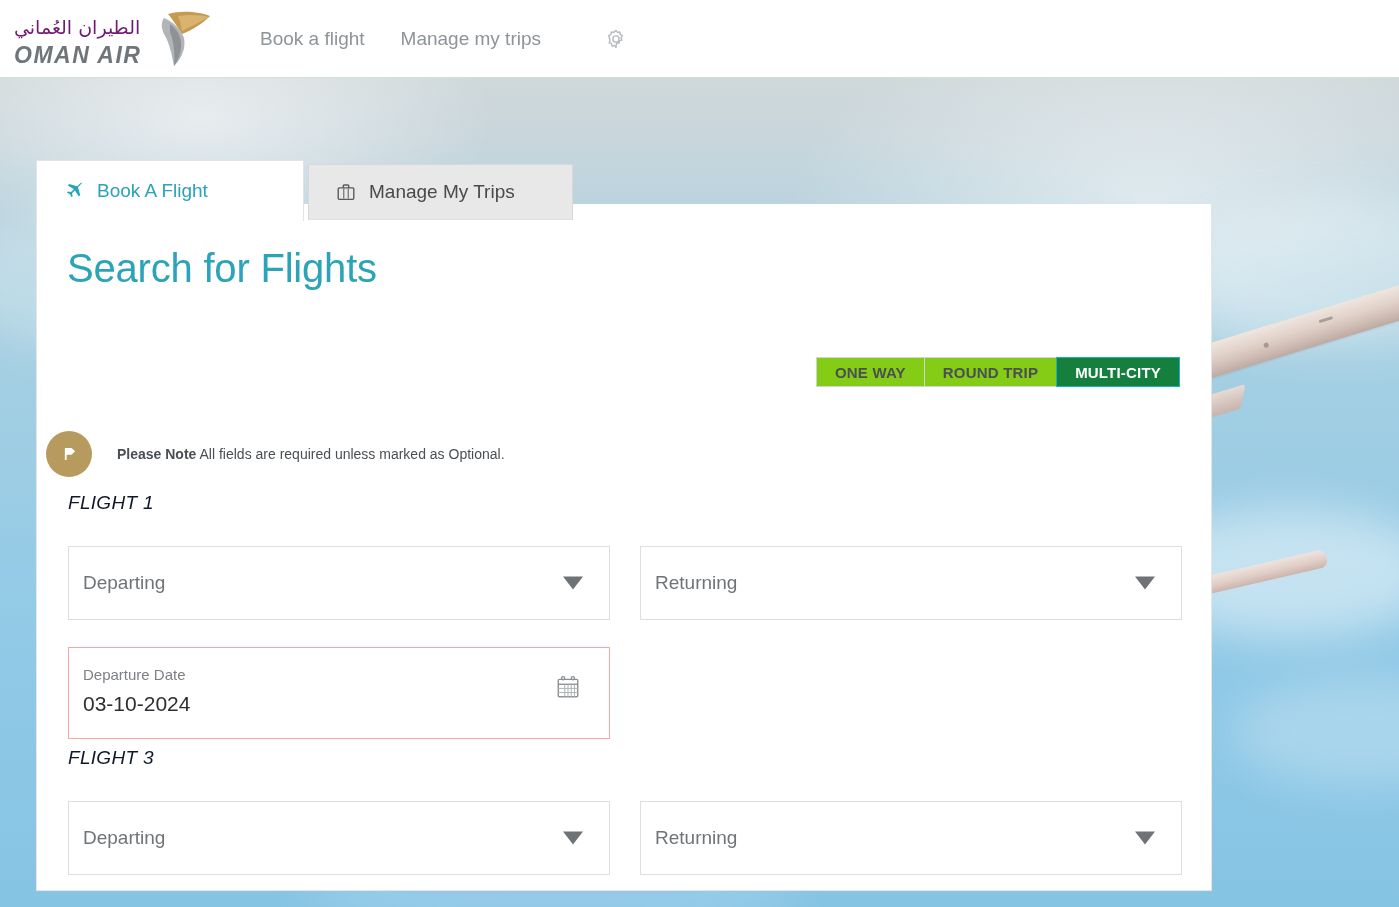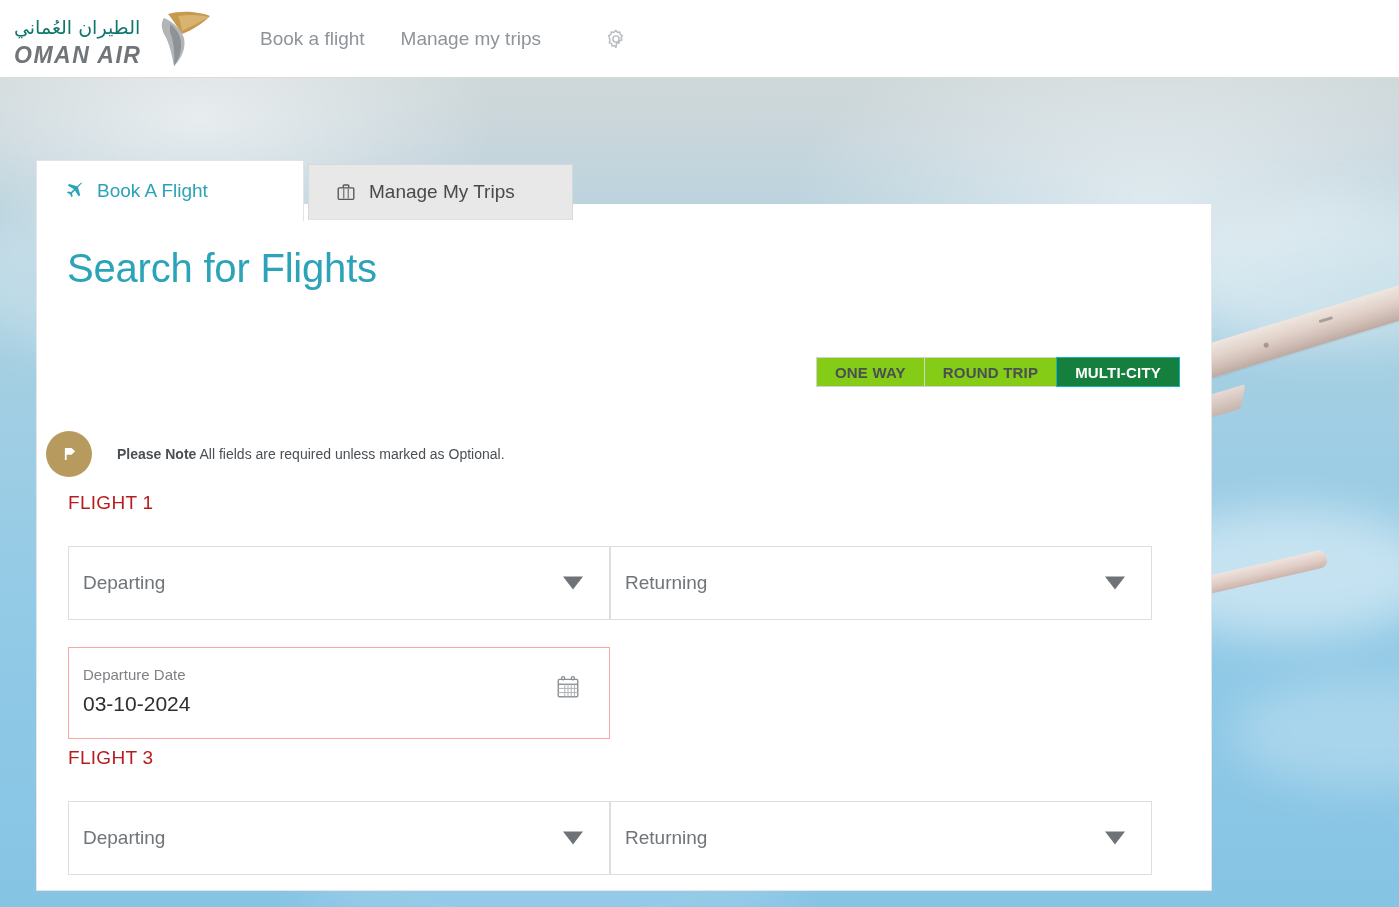--- a/index.html
+++ b/index.html
@@ -92,21 +92,21 @@
     background: #ffffff;
     border-bottom: 1px solid #dcdcdc;
     display: flex;
     align-items: center;
     z-index: 20;
   }
   .logo { position: absolute; left: 8px; top: 6px; width: 200px; height: 64px; }
   .logo-ar {
     position: absolute; left: 6px; top: 10px;
     font-family: "DejaVu Sans", sans-serif;
-    font-size: 19px; color: #0f766e; direction: rtl;
+    font-size: 19px; color: #701a75; direction: rtl;
     letter-spacing: 0px; white-space: nowrap;
   }
   .logo-en {
     position: absolute; left: 6px; top: 36px;
     font-family: "Liberation Sans", sans-serif;
     font-size: 23px; font-weight: bold; font-style: italic;
     color: #6f7579; letter-spacing: 1.5px; white-space: nowrap;
   }
   .logo-wing { position: absolute; left: 140px; top: 2px; width: 64px; height: 62px; }
 
@@ -181,23 +181,23 @@
     width: 46px; height: 46px; border-radius: 50%;
     background: #b79a5e; display: flex; align-items: center; justify-content: center;
     flex: none;
   }
   .note-text { margin-left: 25px; font-size: 14px; color: #4a4f54; white-space: nowrap; }
   .note-text b { font-weight: bold; color: #4a4f54; }
 
   
   .flight-label {
     position: absolute; left: 31px;
-    font-size: 19px; color: #b91c1c; letter-spacing: .3px;
-  }
-  .row { position: absolute; left: 31px; display: flex; }
+    font-size: 19px; color: #0f172a; letter-spacing: .3px; font-style: italic;
+  }
+  .row { position: absolute; left: 31px; display: flex; gap: 30px; }
 
   .select-box {
     position: relative;
     width: 542px; height: 74px;
     border: 1px solid #dedede;
     background: #ffffff;
     display: flex; align-items: center;
     cursor: pointer;
   }
   .select-box .sel-text {

